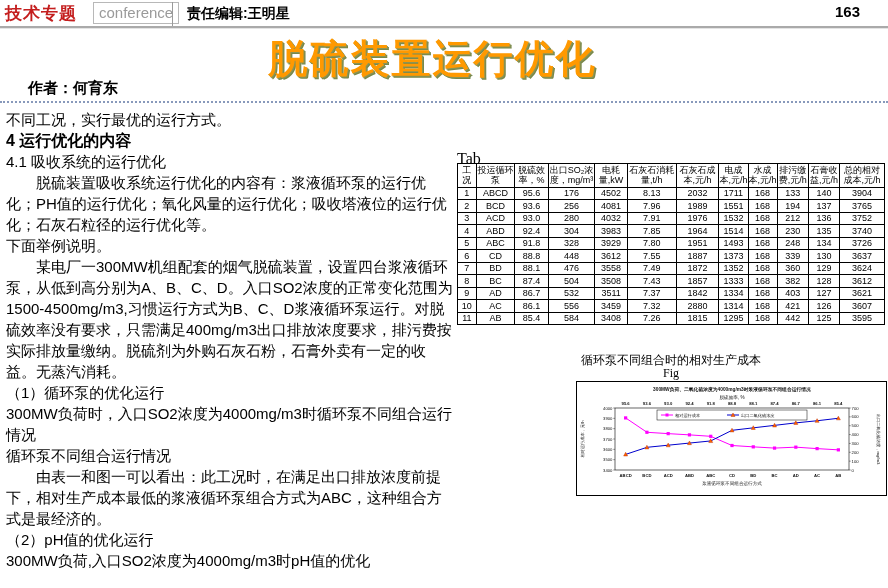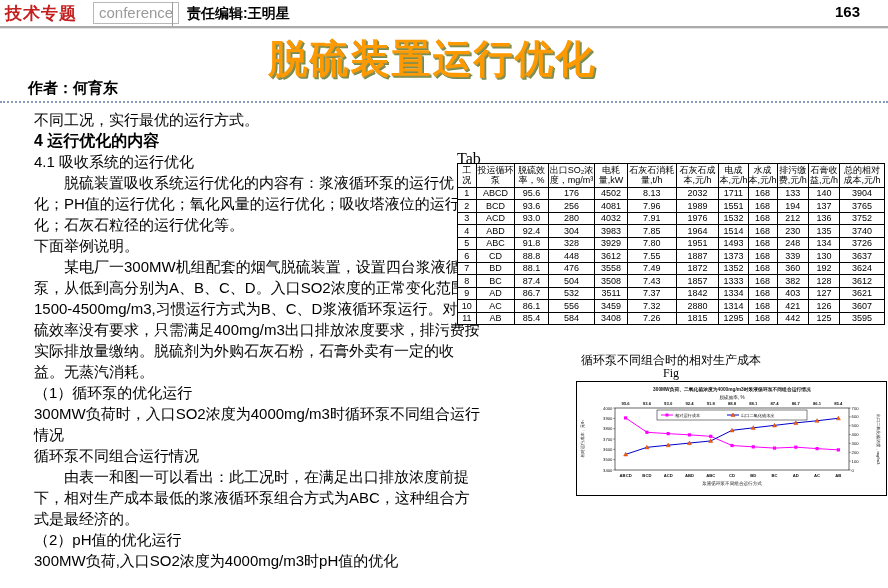--- a/index.html
+++ b/index.html
@@ -18,21 +18,21 @@
   .rule{position:absolute;top:26px;left:0;width:888px;height:2px;background:#aaa;border-bottom:1px solid #e4e4e4;}
 
   
   .title{position:absolute;top:28px;left:0;width:857px;margin:4px;text-align:center;
          font-size:39px;font-weight:bold;color:#FF9900;letter-spacing:2px;
          text-shadow:1px 1px 0 #8a9456,2px 2px 0 #77884a;}
   .author{position:absolute;left:28px;top:79px;font-size:15px;font-weight:bold;}
   .dotted{position:absolute;top:101px;left:0;width:888px;border-top:2px dotted #8899bb;}
 
   
-  .body-col{position:absolute;left:6px;top:109px;width:449px;font-size:15px;line-height:21px;margin-left:28px;}
+  .body-col{position:absolute;left:6px;top:109px;width:449px;font-size:15px;line-height:21px;}
   .body-col p{margin:0;}
   .body-col p.indent{text-indent:2em;}
   .body-col p.head{font-weight:bold;font-size:16px;}
 
   
   .tab-label{position:absolute;left:457px;top:150px;width:428px;text-align:left;
              font-size:16px;font-family:"Liberation Serif",serif;}
   .data-table{position:absolute;left:457px;top:163px;width:428px;border-collapse:collapse;
               table-layout:fixed;font-size:9px;background:#fff;}
   .data-table th,.data-table td{border:1px solid #000;text-align:center;padding:0;
@@ -202,21 +202,21 @@
           <td>7</td>
           <td>BD</td>
           <td>88.1</td>
           <td>476</td>
           <td>3558</td>
           <td>7.49</td>
           <td>1872</td>
           <td>1352</td>
           <td>168</td>
           <td>360</td>
-          <td>192</td>
+          <td>129</td>
           <td>3624</td>
         </tr>
         <tr>
           <td>8</td>
           <td>BC</td>
           <td>87.4</td>
           <td>504</td>
           <td>3508</td>
           <td>7.43</td>
           <td>1857</td>

